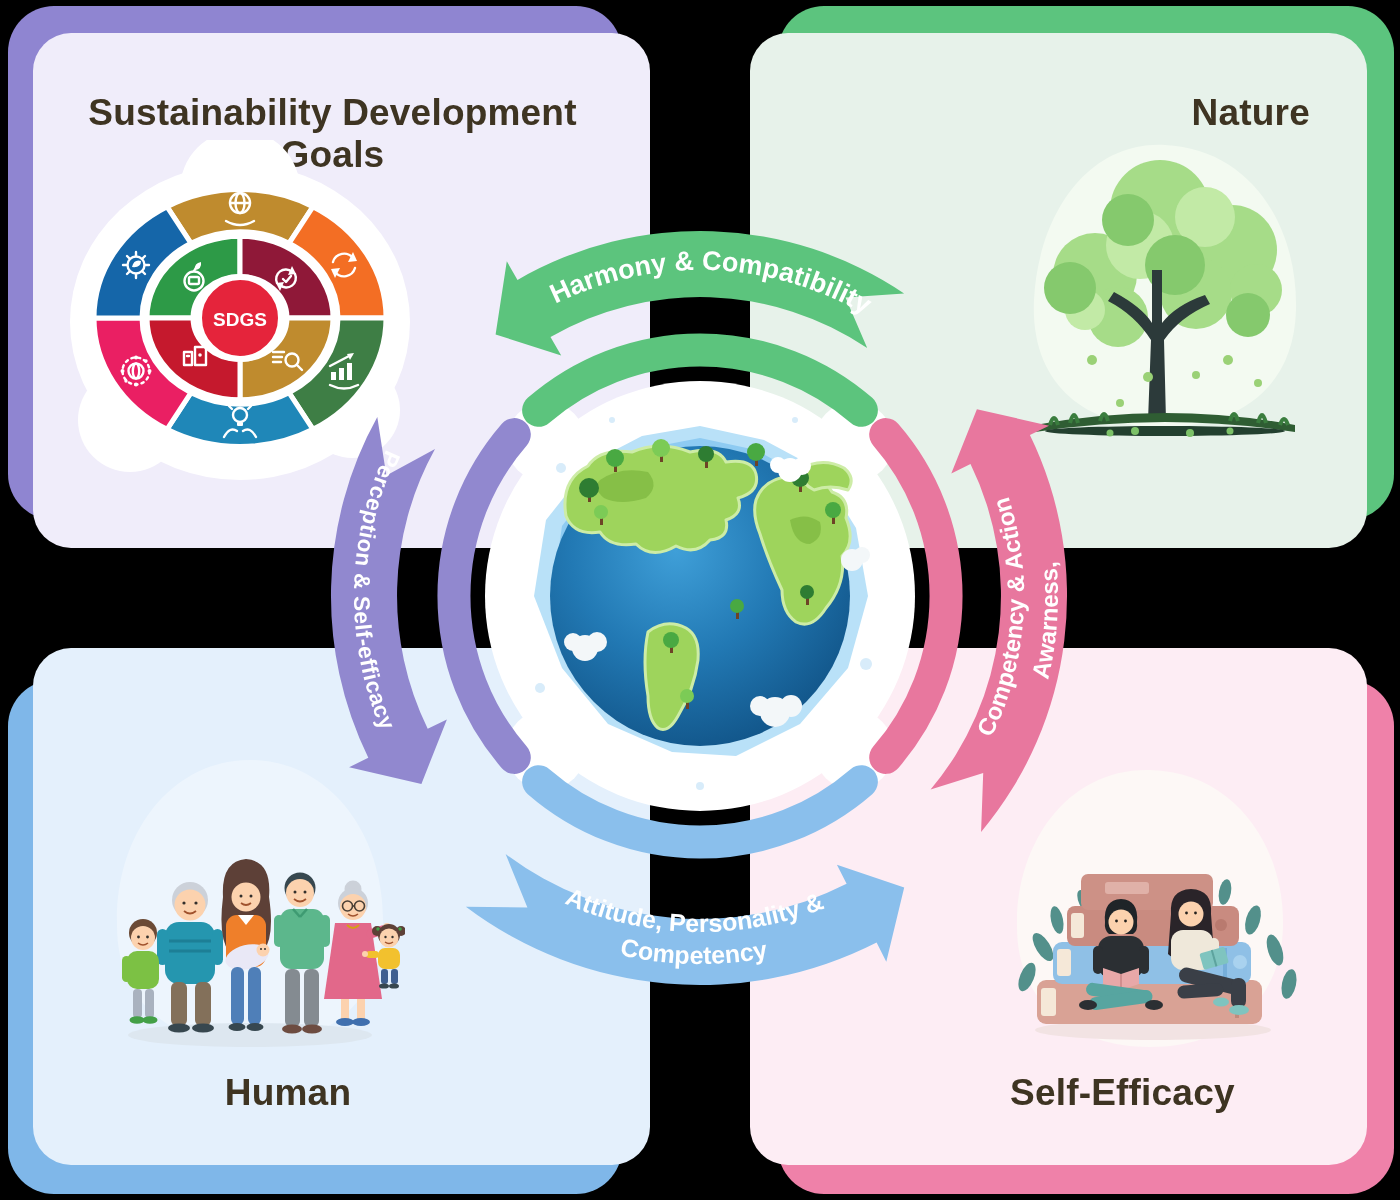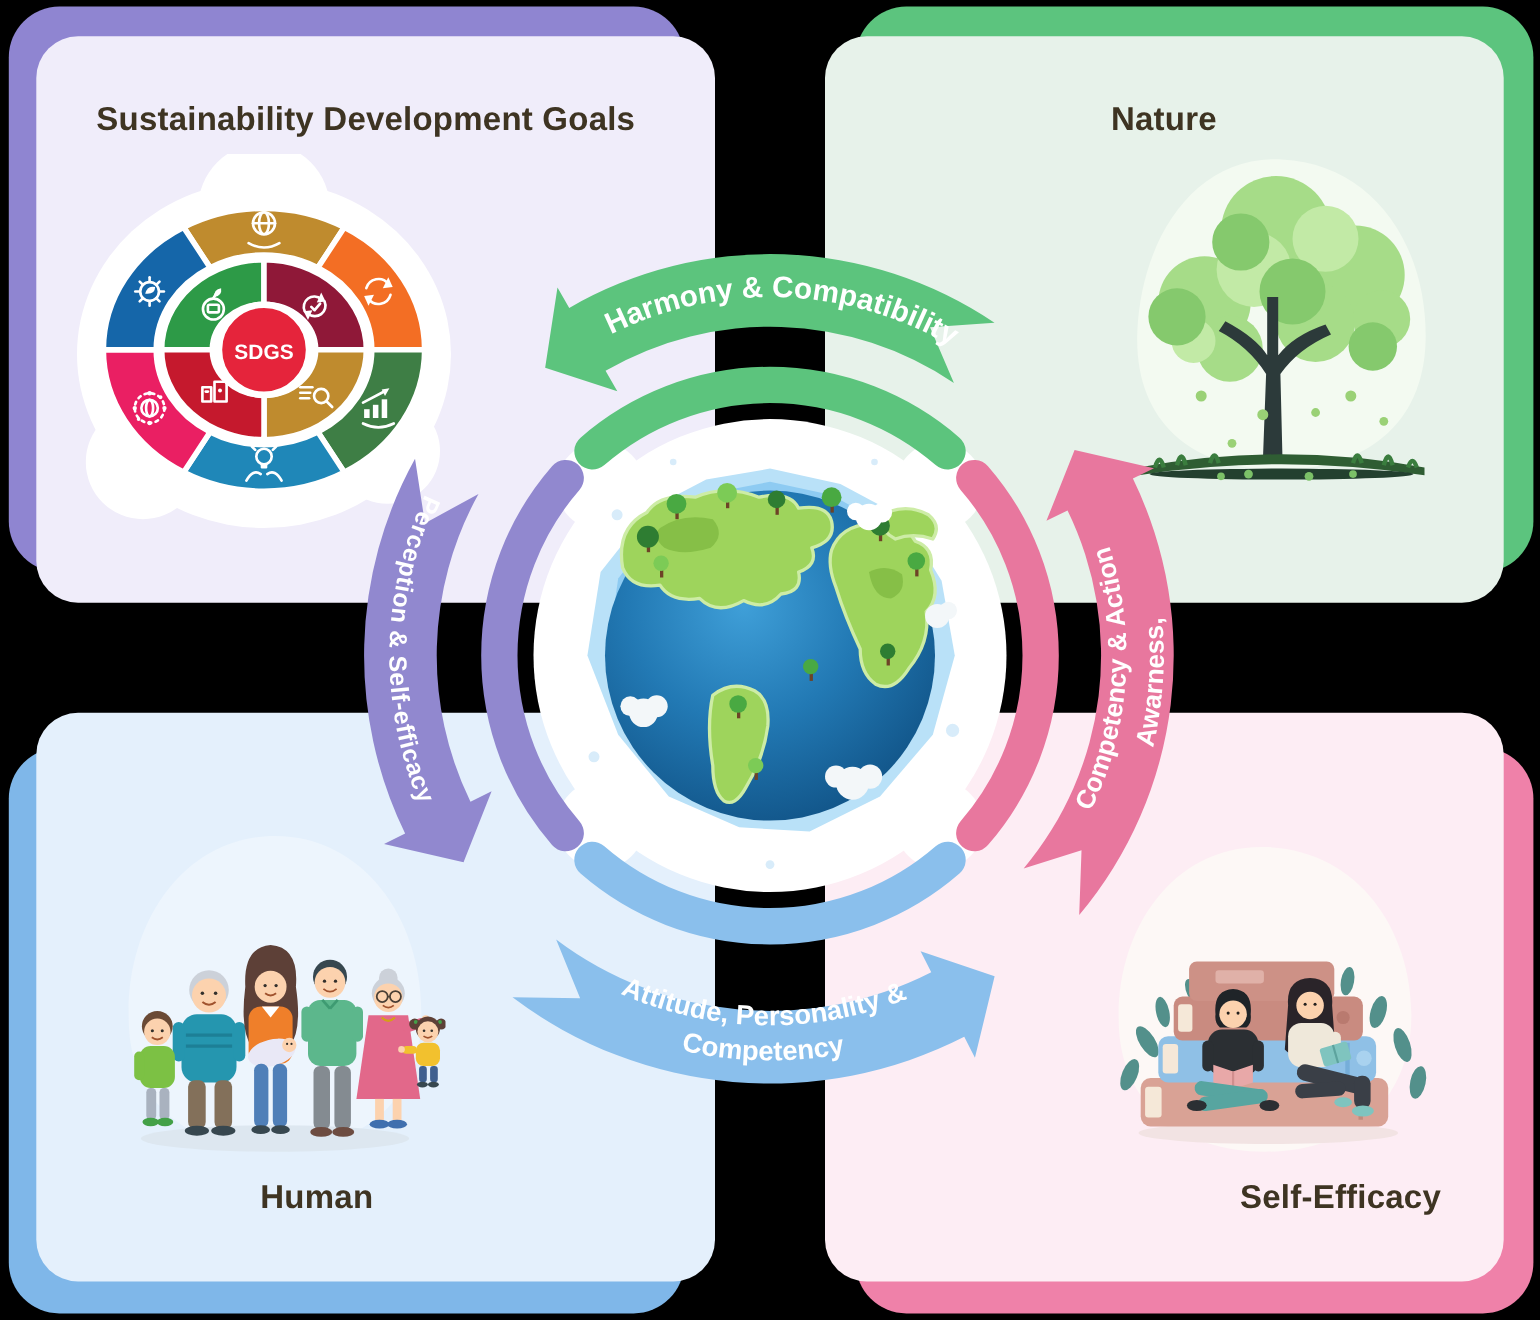--- a/index.html
+++ b/index.html
@@ -10,25 +10,25 @@
   .panel{position:absolute;border-radius:46px;}
   .panel-tl{left:8px;top:6px;width:614px;height:514px;background:#8f85d1;}
   .panel-tr{left:778px;top:6px;width:616px;height:514px;background:#5cc47e;}
   .panel-bl{left:8px;top:680px;width:614px;height:514px;background:#7fb7e9;}
   .panel-br{left:778px;top:680px;width:616px;height:514px;background:#ef81a9;}
   .card{position:absolute;border-radius:38px;}
   .card-tl{left:33px;top:33px;width:617px;height:515px;background:#f0edfa;}
   .card-tr{left:750px;top:33px;width:617px;height:515px;background:#e7f2ea;}
   .card-bl{left:33px;top:648px;width:617px;height:517px;background:#e4f0fc;}
   .card-br{left:750px;top:648px;width:617px;height:517px;background:#fdedf4;}
-  .title{position:absolute;font-weight:bold;font-size:30px;color:#3e3422;letter-spacing:.2px;}
+  .title{position:absolute;font-weight:bold;font-size:37px;color:#3e3422;letter-spacing:.2px;}
   .title-sdg{left:60px;top:92px;width:545px;text-align:center;}
-  .title-nature{left:1010px;top:92px;width:300px;text-align:left;}
+  .title-nature{left:1010px;top:92px;width:300px;text-align:right;}
   .title-human{left:88px;top:1072px;width:400px;text-align:center;}
-  .title-self{left:1010px;top:1072px;width:300px;text-align:right;}
+  .title-self{left:1010px;top:1072px;width:300px;text-align:left;}
   svg{position:absolute;display:block;}
   #overlay{left:0;top:0;}
   #sdg-wheel{left:55px;top:140px;}
   #tree-illustration{left:1000px;top:125px;}
   #family-illustration{left:95px;top:745px;}
   #readers-illustration{left:985px;top:752px;}
   .ribbon-text{fill:#fff;font-weight:bold;font-family:"Liberation Sans",sans-serif;}
   .icon{stroke:#fff;stroke-width:2.4;fill:none;stroke-linecap:round;stroke-linejoin:round;}
   .icon-fill{fill:#fff;stroke:none;}
 </style>

